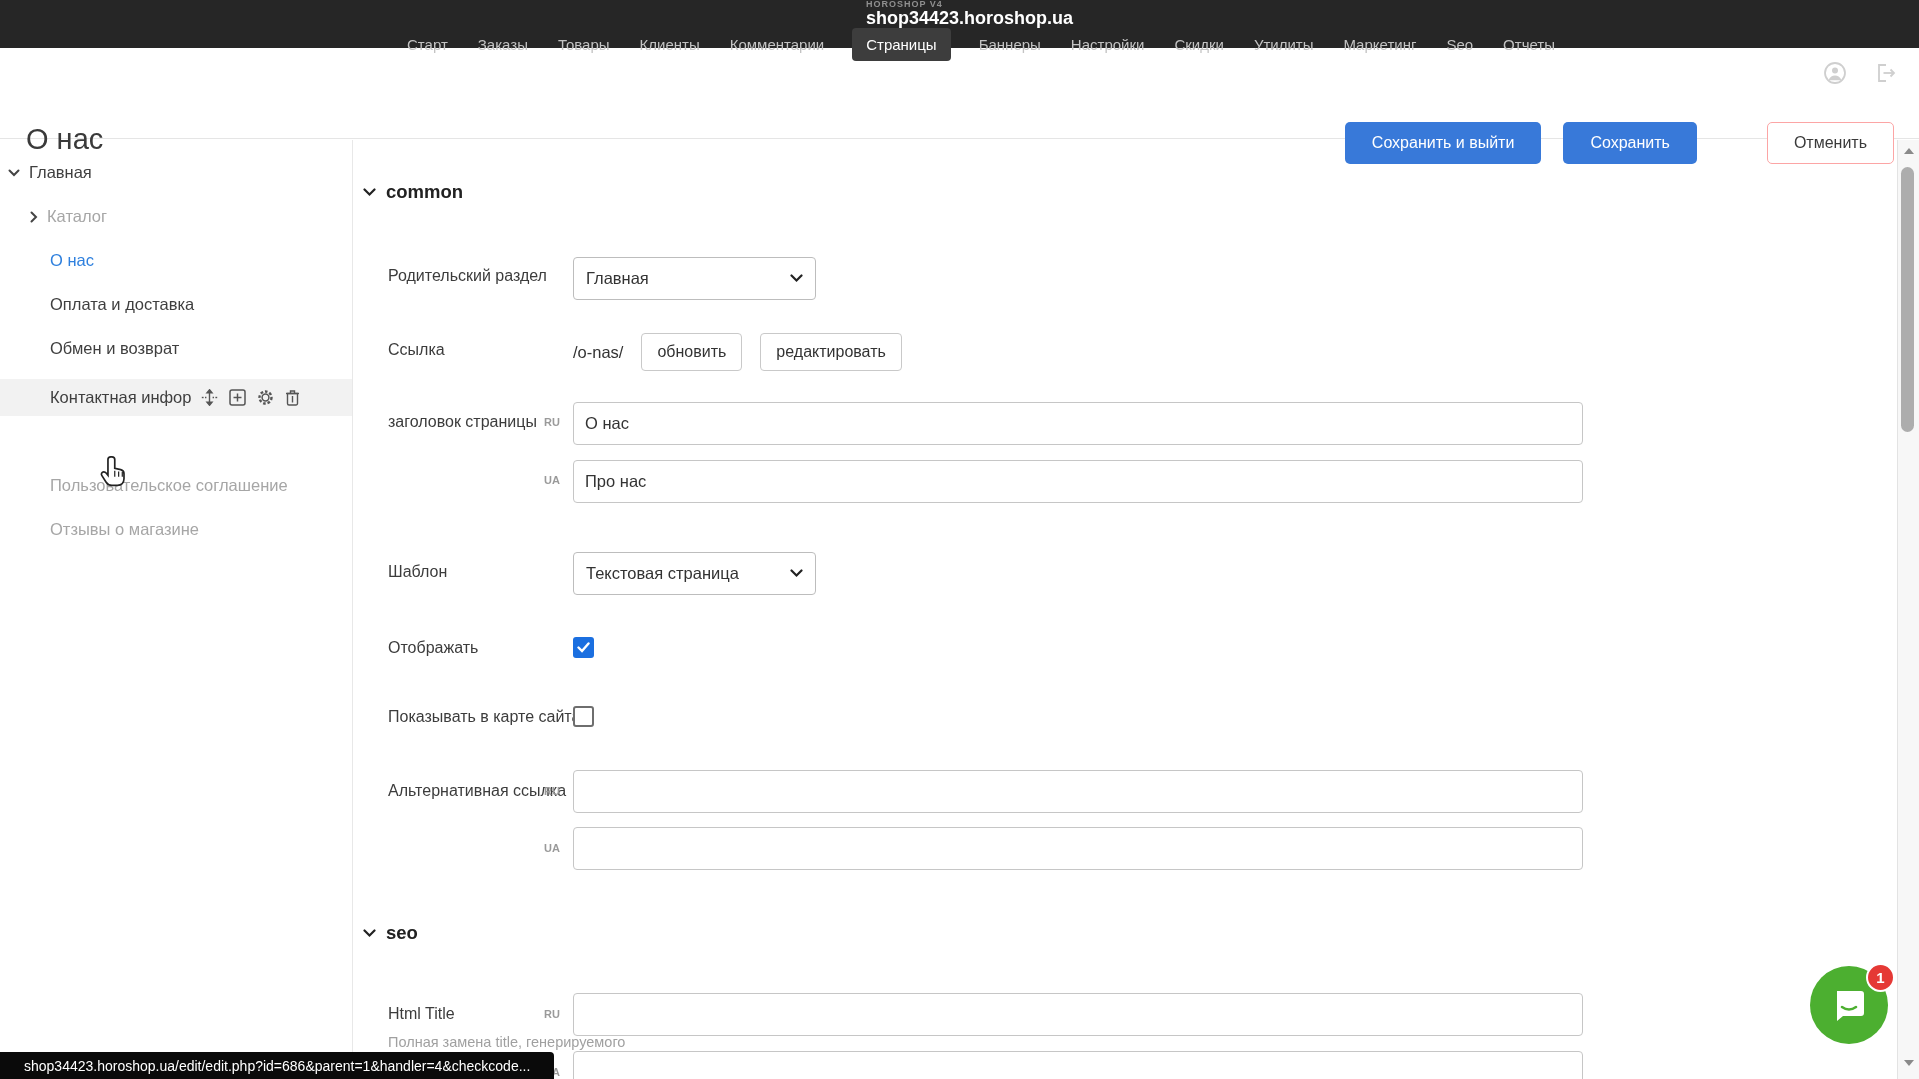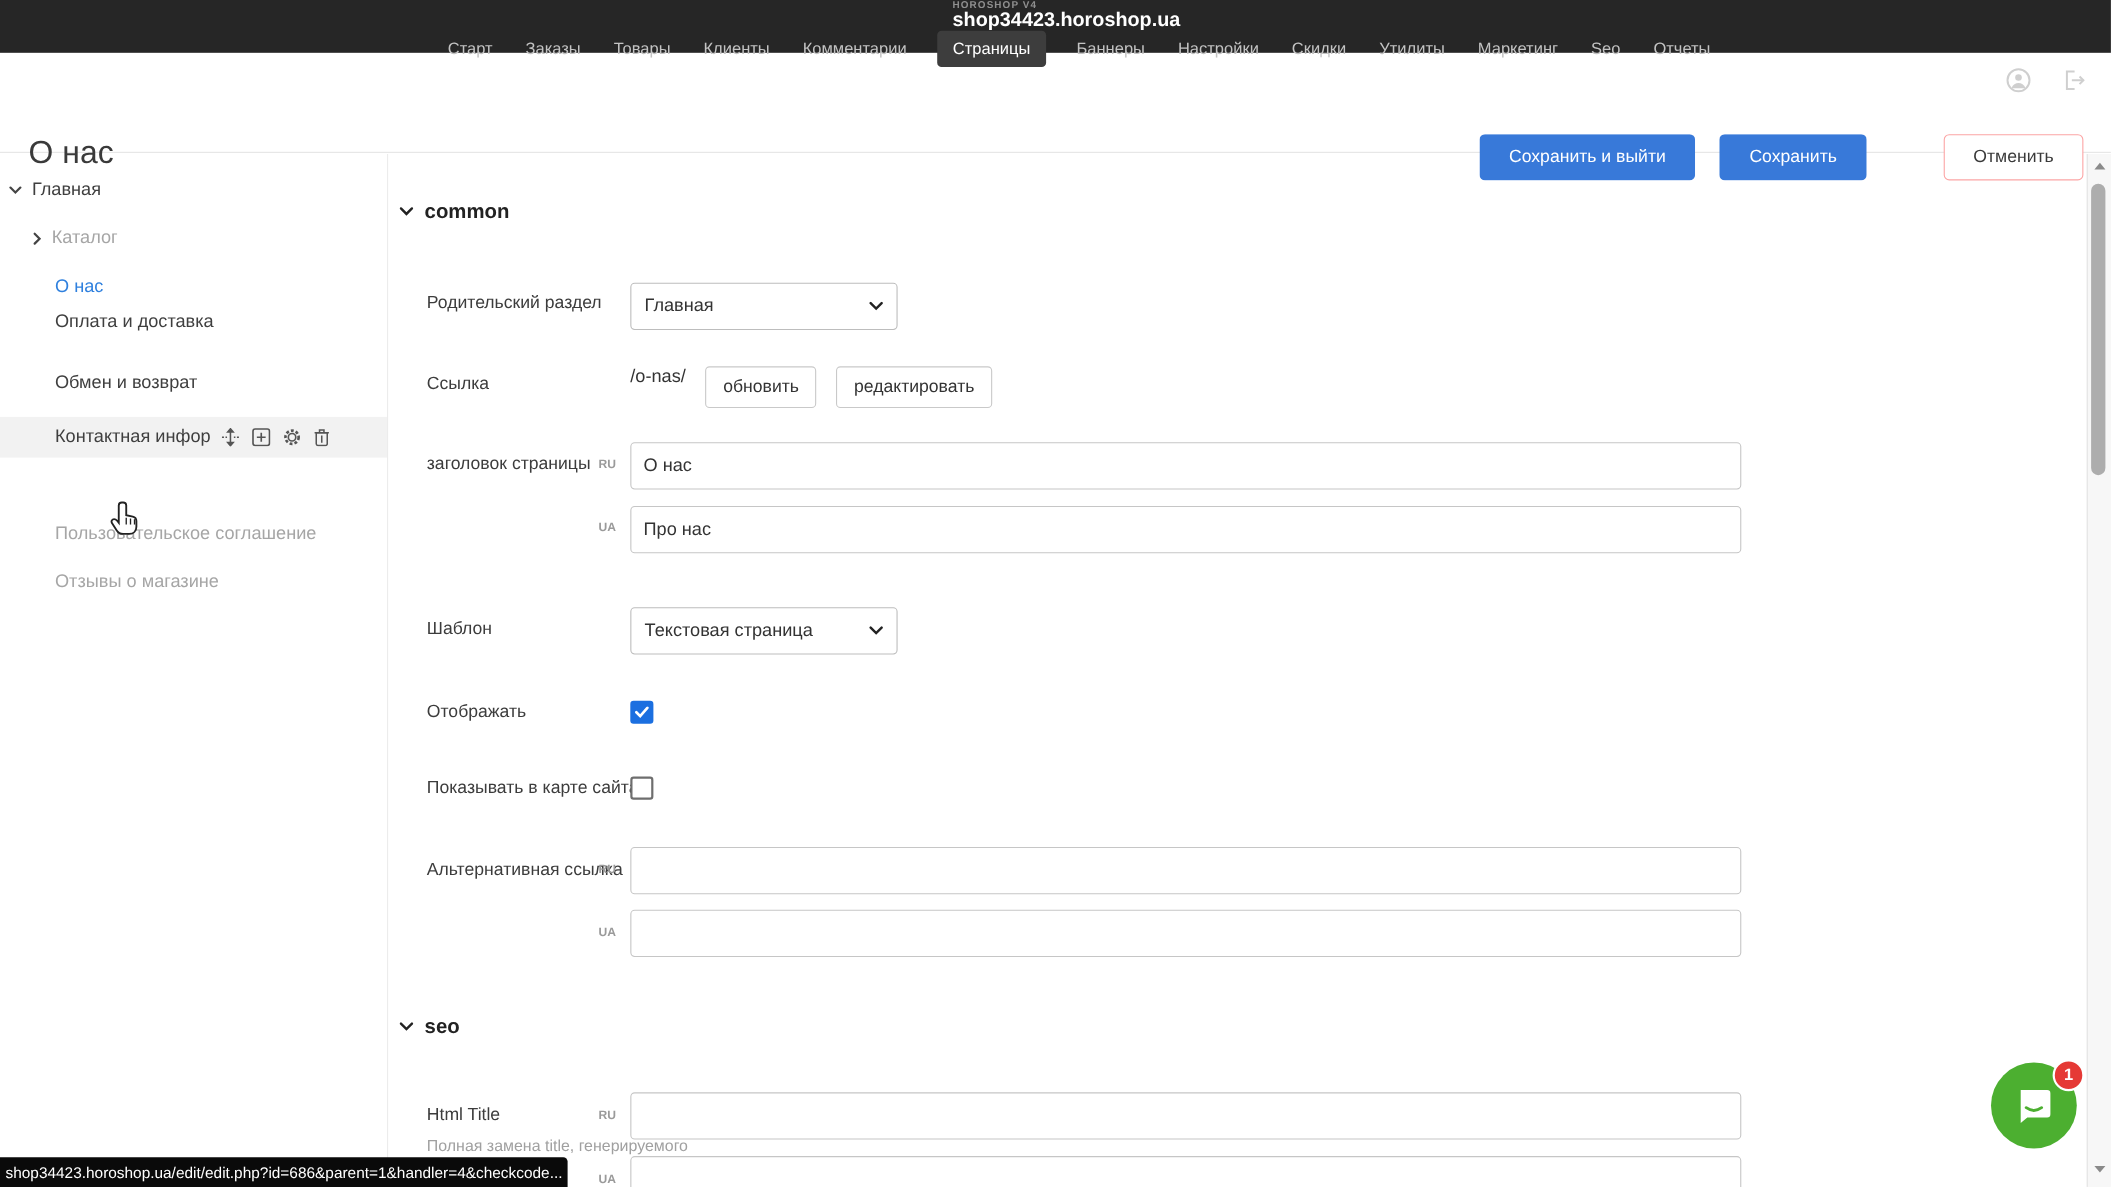--- a/index.html
+++ b/index.html
@@ -70,21 +70,21 @@
   .scroll-thumb { position:absolute; left:1901px; top:167px; width:13px; height:265px;
                   background:#adadad; border-radius:7px; cursor:pointer; }
   .scroll-arrow { position:absolute; left:1904px; width:0; height:0; cursor:pointer;
                   border-left:5px solid transparent; border-right:5px solid transparent; }
   .arrow-up { top:148px; border-bottom:6px solid #8a8a8a; }
   .arrow-down { top:1060px; border-top:6px solid #8a8a8a; }
 
   
   .status-tooltip { position:absolute; left:0; top:1052px; height:27px; background:#0a0a0a;
                     color:#fff; font-size:14px; display:flex; align-items:center;
-                    padding:0 5px; border-radius:0 4px 0 0; z-index:40; white-space:nowrap;text-align:right; }
+                    padding:0 24px; border-radius:0 4px 0 0; z-index:40; white-space:nowrap;text-align:right; }
 
   
   .chat-btn { position:absolute; left:1810px; top:966px; width:78px; height:78px; border-radius:50%;
               background:#4caf30; z-index:50; cursor:pointer; display:flex; align-items:center;
               justify-content:center; }
   .chat-badge { position:absolute; left:1866px; top:963px; width:29px; height:29px; border-radius:50%;
                 background:#e53935; border:2px solid #fff; color:#fff; font-size:15px; font-weight:bold;
                 display:flex; align-items:center; justify-content:center; z-index:51; }
 
   .cursor { position:absolute; left:100px; top:455px; z-index:60; pointer-events:none; }
@@ -152,21 +152,21 @@
     <span class="tree-chevron">
       <svg width="8" height="12" viewBox="0 0 8 12">
           <polyline points="1.5,1.5 6,6 1.5,10.5" fill="none" stroke="#444" stroke-width="2" stroke-linecap="round"></polyline>
         </svg>
     </span>
     <span>Каталог</span>
   </div>
   <div class="tree-row lvl1 selected" style="top:102px;">
     <span>О нас</span>
   </div>
-  <div class="tree-row lvl1" style="top:134px;">
+  <div class="tree-row lvl1" style="top:146px;">
     <span>Оплата и доставка</span>
   </div>
   <div class="tree-row lvl1" style="top:190px;">
     <span>Обмен и возврат</span>
   </div>
   <div class="tree-row lvl1 hovered" style="top:239px;">
     <span>Контактная инфор</span>
     <span class="row-actions">
       <svg width="17" height="17" viewBox="0 0 17 17" stroke="#555" stroke-width="1.4" fill="#555">
         <path d="M8.5 0.8 L11 3.8 H6 Z"></path>
@@ -214,21 +214,21 @@
 
   <div class="f-label" style="top:127px;">Родительский раздел</div>
   <div class="sel" style="top:117px;">
     <span>Главная</span>
     <svg width="13" height="9" viewBox="0 0 13 9">
         <polyline points="1.5,1.5 6.5,6.5 11.5,1.5" fill="none" stroke="#222" stroke-width="2.2" stroke-linecap="round"></polyline>
       </svg>
   </div>
 
   <div class="f-label" style="top:201px;">Ссылка</div>
-  <div style="position:absolute; left:220px; top:193px; display:flex; gap:18px;">
+  <div style="position:absolute; left:220px; top:193px; display:flex; align-items:center; gap:18px;">
     <span style="font-size:16.5px; color:#333;">/o-nas/</span>
     <span class="mini-btn">обновить</span>
     <span class="mini-btn">редактировать</span>
   </div>
 
   <div class="f-label" style="top:273px;">заголовок страницы</div>
   <div class="lang-badge" style="left:191px; top:276px;">RU</div>
   <input class="t-input" style="top: 262px;" type="text" value="О нас">
   <div class="lang-badge" style="left:191px; top:334px;">UA</div>
   <input class="t-input" style="top: 320px;" type="text" value="Про нас">

